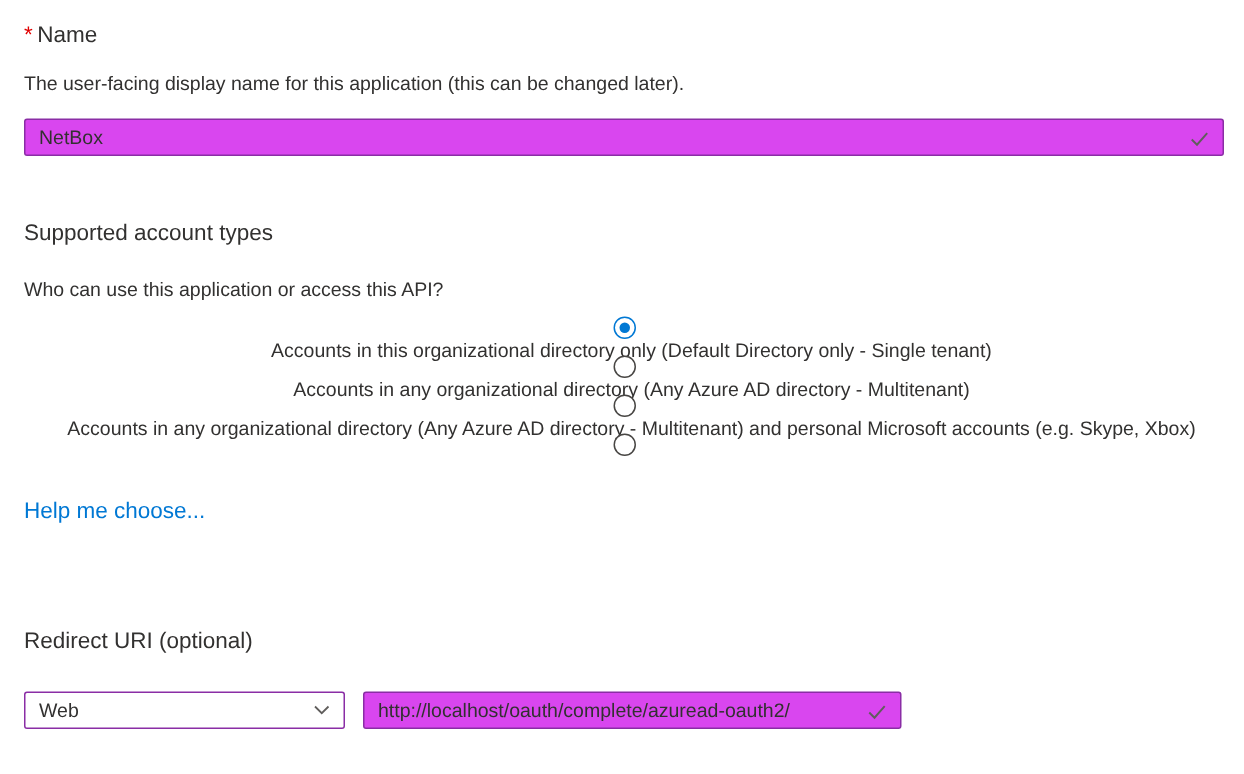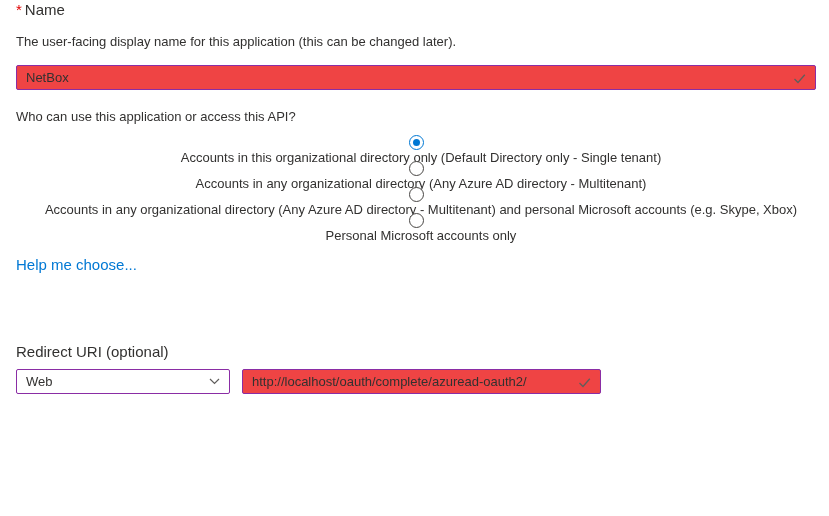--- a/index.html
+++ b/index.html
@@ -3,31 +3,31 @@
 <meta charset="utf-8">
 <style>
   * { box-sizing: border-box; }
   html, body { margin: 0; padding: 0; }
   body {
     width: 829px; height: 516px; overflow: hidden;
     background: #ffffff;
     font-family: "Liberation Sans", sans-serif;
     color: var(--text, #323130);
   }
-  .page { padding: 0 13px 0 16px; }
+  .page { padding: 14px 13px 0 16px; }
 
   .section-title { font-size: 15px; line-height: 20px; font-weight: 400; }
   .required { color: var(--required, #e00000); margin-right: 3px; }
 
   .desc { font-size: 13px; line-height: 19px; margin: 12px 0 0 0; }
 
   .input-wrap {
     position: relative; height: 25px;
     border: 1px solid var(--dirty-border, #8a2da5); border-radius: 2px;
-    background: #ef4444; display: flex; align-items: center;
+    background: #d946ef; display: flex; align-items: center;
   }
   .name-input-wrap { margin-top: 14px; width: 800px; }
   .text-input {
     border: none; outline: none; flex: 1; height: 100%;
     font-family: "Liberation Sans", sans-serif; font-size: 13px; color: #323130;
     padding: 0 28px 0 9px; background: transparent;
   }
   .check-icon { position: absolute; right: 8px; top: 5px; color: var(--icon-gray, #605e5c); }
 
   .account-title { margin-top: 42px; }
@@ -46,21 +46,21 @@
   .radio-label { margin-left: 10px; font-size: 13px; white-space: nowrap; }
 
   .help-link {
     display: inline-block; margin-top: 17px; font-size: 15px;
     color: var(--link, #0078d4); cursor: pointer; text-decoration: none;
   }
 
   .redirect-title { margin-top: 68px; }
   .redirect-desc { max-width: 803px; }
 
-  .controls { display: flex; margin-top: 7px; gap: 12px; align-items: flex-end; }
+  .controls { display: flex; margin-top: 23px; gap: 12px; align-items: flex-end; }
   .dropdown {
     width: 214px; height: 25px;
     border: 1px solid var(--dirty-border, #8a2da5); border-radius: 2px;
     display: flex; align-items: center; justify-content: space-between;
     padding: 0 8px 0 9px; font-size: 13px; cursor: pointer; background: #fff;
   }
   .chevron-icon { color: var(--icon-gray, #605e5c); }
   .uri-input-wrap { width: 359px; }
 </style>
 </head>
@@ -75,20 +75,21 @@
     <p class="desc">The user-facing display name for this application (this can be changed later).</p>
     <div class="input-wrap name-input-wrap">
       <input class="text-input" type="text" value="NetBox" style="">
       <svg class="check-icon" width="15" height="15" viewBox="0 0 15 15" aria-hidden="true">
         <path d="M2.5 8 L6 11.5 L12.8 3.8" fill="none" stroke="currentColor" stroke-width="1.3"></path>
       </svg>
     </div>
   </div>
 
   <div>
+    <div class="section-title account-title">Supported account types</div>
     <p class="question">Who can use this application or access this API?</p>
 
     <div class="radio-list">
       <div class="radio-row selected">
         <span class="radio">
             <span class="dot"></span>
           </span>
         <span class="radio-label">Accounts in this organizational directory only (Default Directory only - Single tenant)</span>
       </div>
       <div class="radio-row">
@@ -100,21 +101,20 @@
       <div class="radio-row">
         <span class="radio">
             <span class="dot"></span>
           </span>
         <span class="radio-label">Accounts in any organizational directory (Any Azure AD directory - Multitenant) and personal Microsoft accounts (e.g. Skype, Xbox)</span>
       </div>
       <div class="radio-row">
         <span class="radio">
             <span class="dot"></span>
           </span>
-        <span class="radio-label">Personal Microsoft accounts only</span>
       </div>
     </div>
 
     <a class="help-link">Help me choose...</a>
   </div>
 
   <div>
     <div class="section-title redirect-title">Redirect URI (optional)</div>
 
     <div class="controls">

